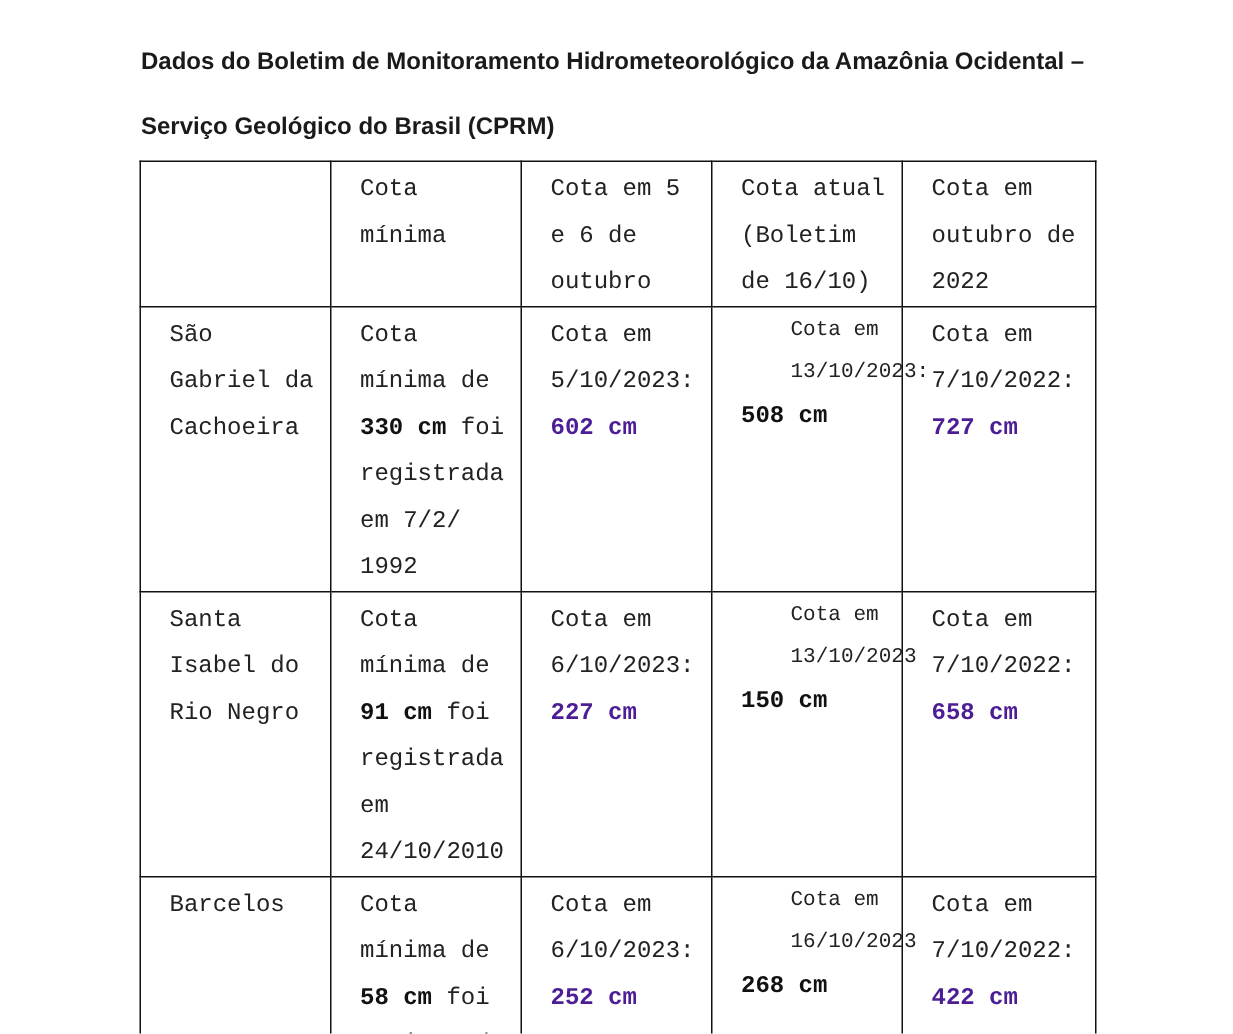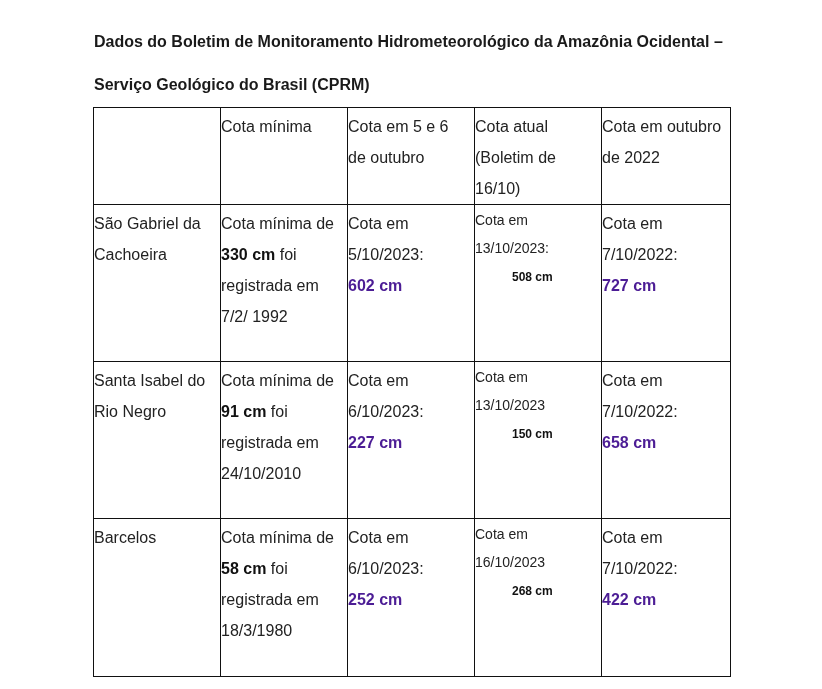--- a/index.html
+++ b/index.html
@@ -29,41 +29,42 @@
     position: absolute;
     left: 93px;
     top: 107px;
     border-collapse: collapse;
     table-layout: fixed;
     width: 637px;
   }
   table.data-table td {
     border: 1.4px solid #111;
     vertical-align: top;
-    padding: 3px 7px 0 0;
+    padding: 3px 7px 0 19px;
     font-size: 16px;
     line-height: 31px;
     color: #222;
+    font-family: Liberation Mono, monospace;
   }
   col.c0 { width: 127px; }
   col.c1 { width: 127px; }
   col.c2 { width: 127px; }
   col.c3 { width: 127px; }
   col.c4 { width: 129px; }
   tr.head-row td { height: 91px; }
   tr.body-row td { height: 153px; }
   tr.body-row.last td { height: 154px; }
   .small {
     font-size: 14px;
     line-height: 28px;
   }
-  .small-block { display: block; margin-top: -2px; }
+  .small-block { display: block; margin-top: -2px; margin-left: 33px; }
   .b { font-weight: bold; color: #111; margin-top: 44px; }
   .val { display: block; font-weight: bold; color: #4c1d95; }
-  .cur-val { display: block; font-weight: bold; color: #111; font-size: 12px; line-height: 30px; margin-left: 37px; }
+  .cur-val { display: block; font-weight: bold; color: #111; font-size: 16px; line-height: 30px; }
 </style>
 </head>
 <body>
 
 <h1 class="title">Dados do Boletim de Monitoramento Hidrometeorológico da Amazônia Ocidental – Serviço Geológico do Brasil (CPRM)</h1>
 
 <table class="data-table">
   <colgroup>
     <col class="c0">
       <col class="c1">

